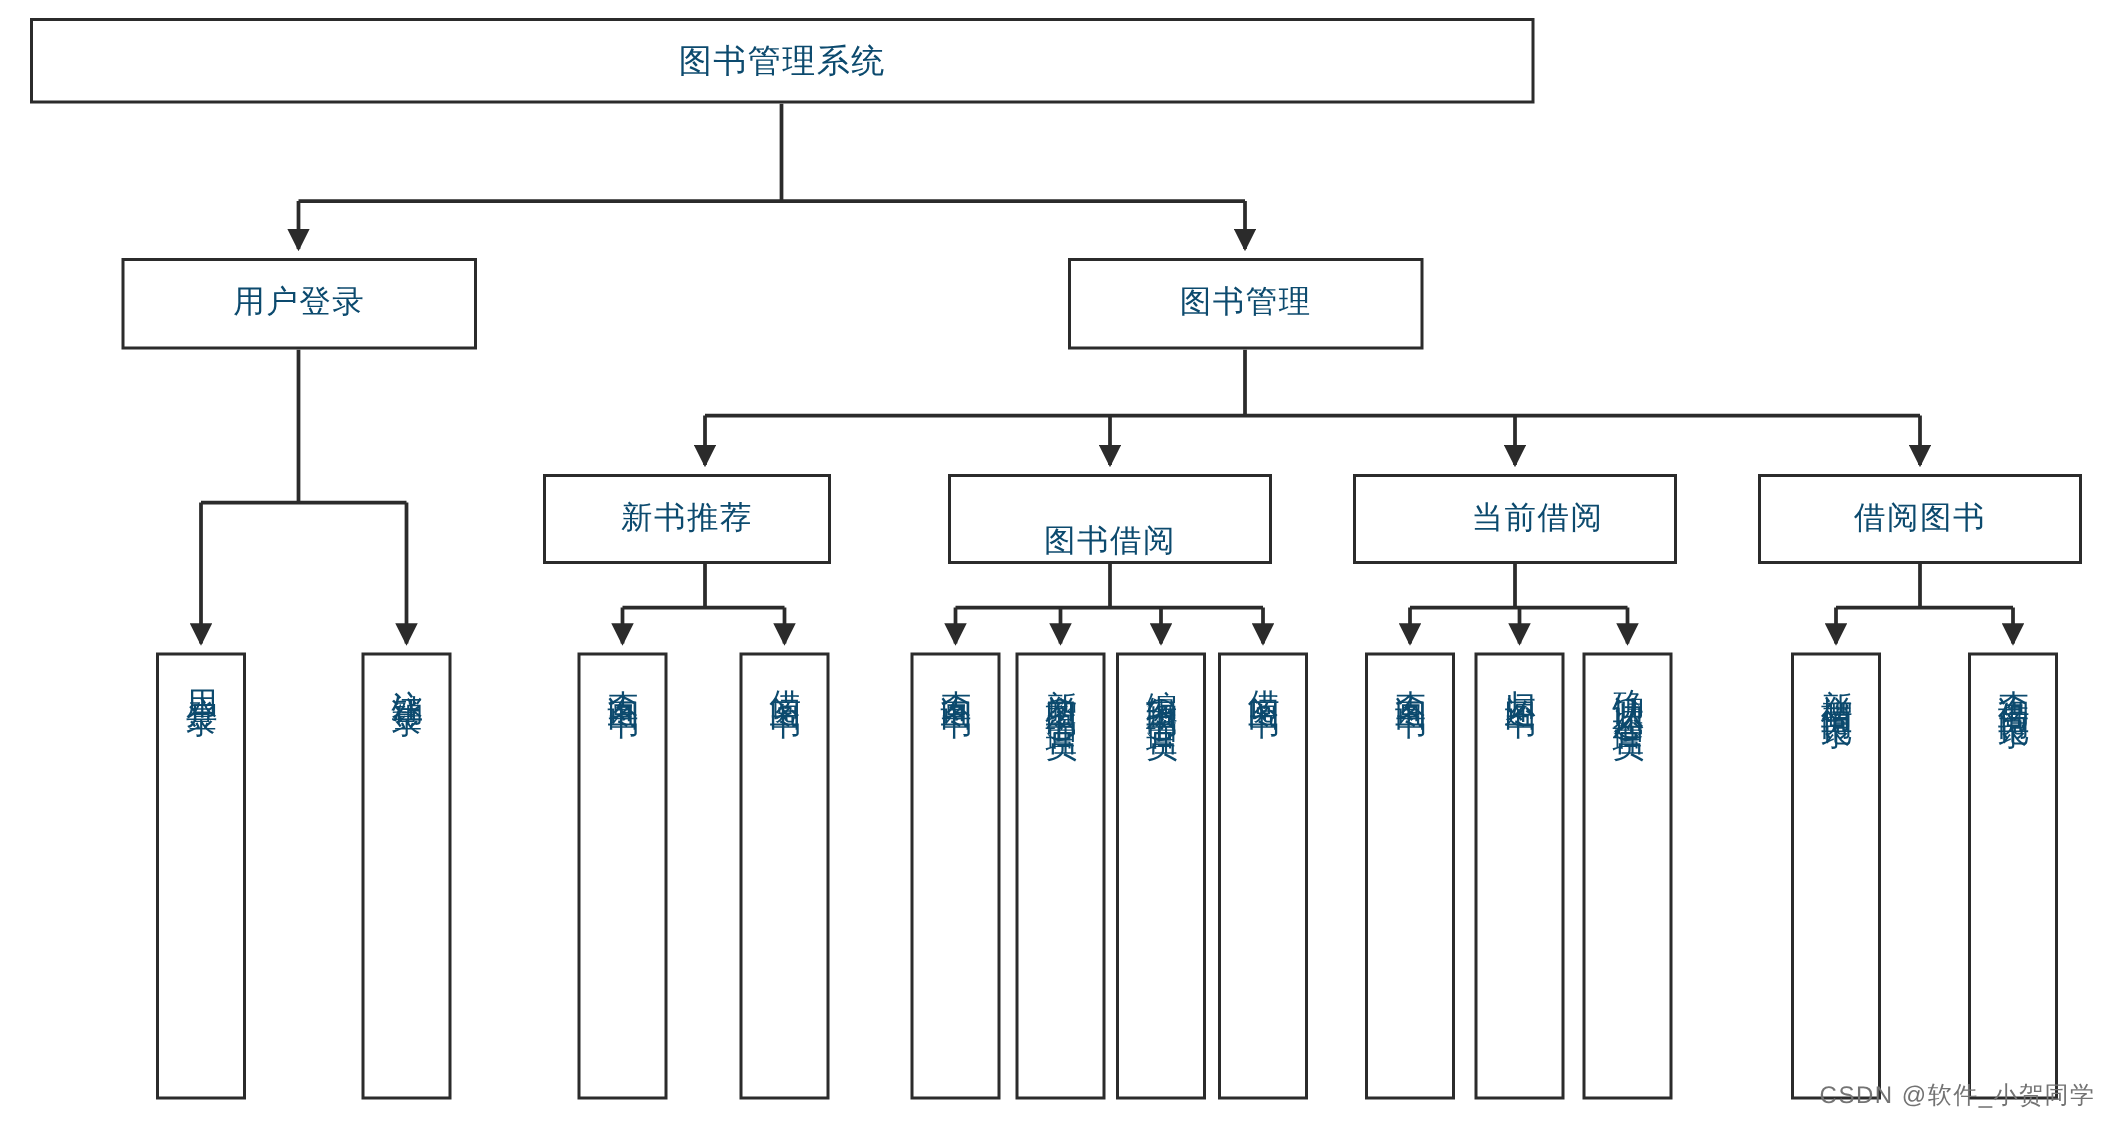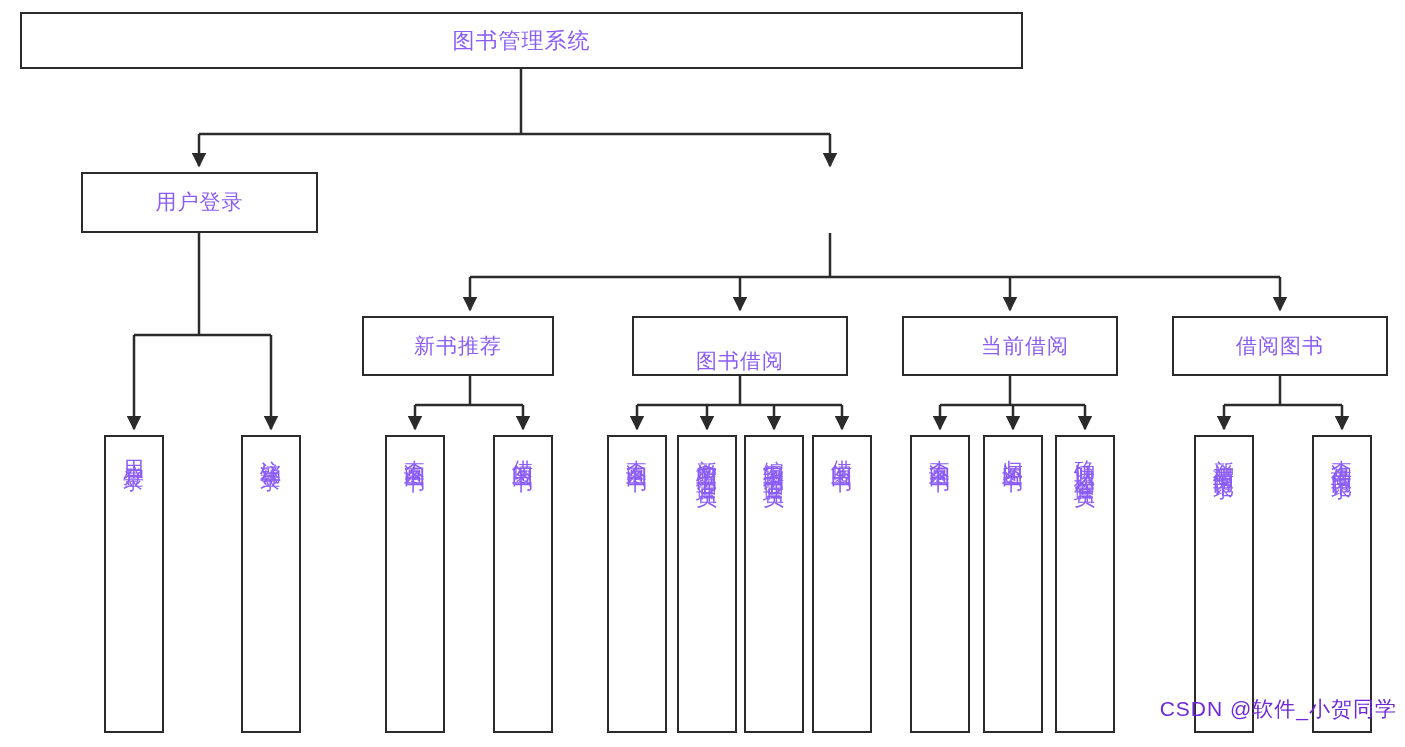--- a/index.html
+++ b/index.html
@@ -29,21 +29,21 @@
     position: absolute;
     box-sizing: border-box;
     background: #ffffff;
     border: 2px solid #2b2b2b;
     display: flex;
     align-items: center;
     justify-content: center;
     z-index: 2;
   }
   .node .label {
-    color: #8b5cf6;
+    color: #0c4a6e;
     line-height: 1.18;
     text-align: center;
     white-space: nowrap;
   }
   
   .node.horiz .label {
     font-size: 21px;
     letter-spacing: 1px;
   }
   .node.root .label {
@@ -59,23 +59,23 @@
     font-size: 21px;
     writing-mode: vertical-rl;
     text-orientation: upright;
     letter-spacing: 4px;
     line-height: 1;
     white-space: nowrap;
   }
   #watermark {
     position: absolute;
     right: 8px;
-    bottom: 24px;
-    font-size: 21px;
-    color: #6d28d9;
+    bottom: 6px;
+    font-size: 16px;
+    color: #737373;
     letter-spacing: 1px;
     z-index: 5;
     white-space: nowrap;
     user-select: none;
   }
 </style>
 </head>
 <body>
 
 <div id="diagram-root">
@@ -130,20 +130,23 @@
     </g>
   </svg>
 
   <div class="node horiz root" style="left:20px; top:12px; width:1003px; height:57px;">
     <span class="label">图书管理系统</span>
   </div>
 
   <div class="node horiz" style="left:81px; top:172px; width:237px; height:61px;">
     <span class="label">用户登录</span>
   </div>
+  <div class="node horiz" style="left:712px; top:172px; width:237px; height:61px;">
+    <span class="label">图书管理</span>
+  </div>
 
   <div class="node horiz" style="left:362px; top:316px; width:192px; height:60px;">
     <span class="label">新书推荐</span>
   </div>
   <div class="node horiz" style="left:632px; top:316px; width:216px; height:60px;align-items:flex-end;">
     <span class="label">图书借阅</span>
   </div>
   <div class="node horiz" style="left:902px; top:316px; width:216px; height:60px;padding-left:30px;">
     <span class="label">当前借阅</span>
   </div>

